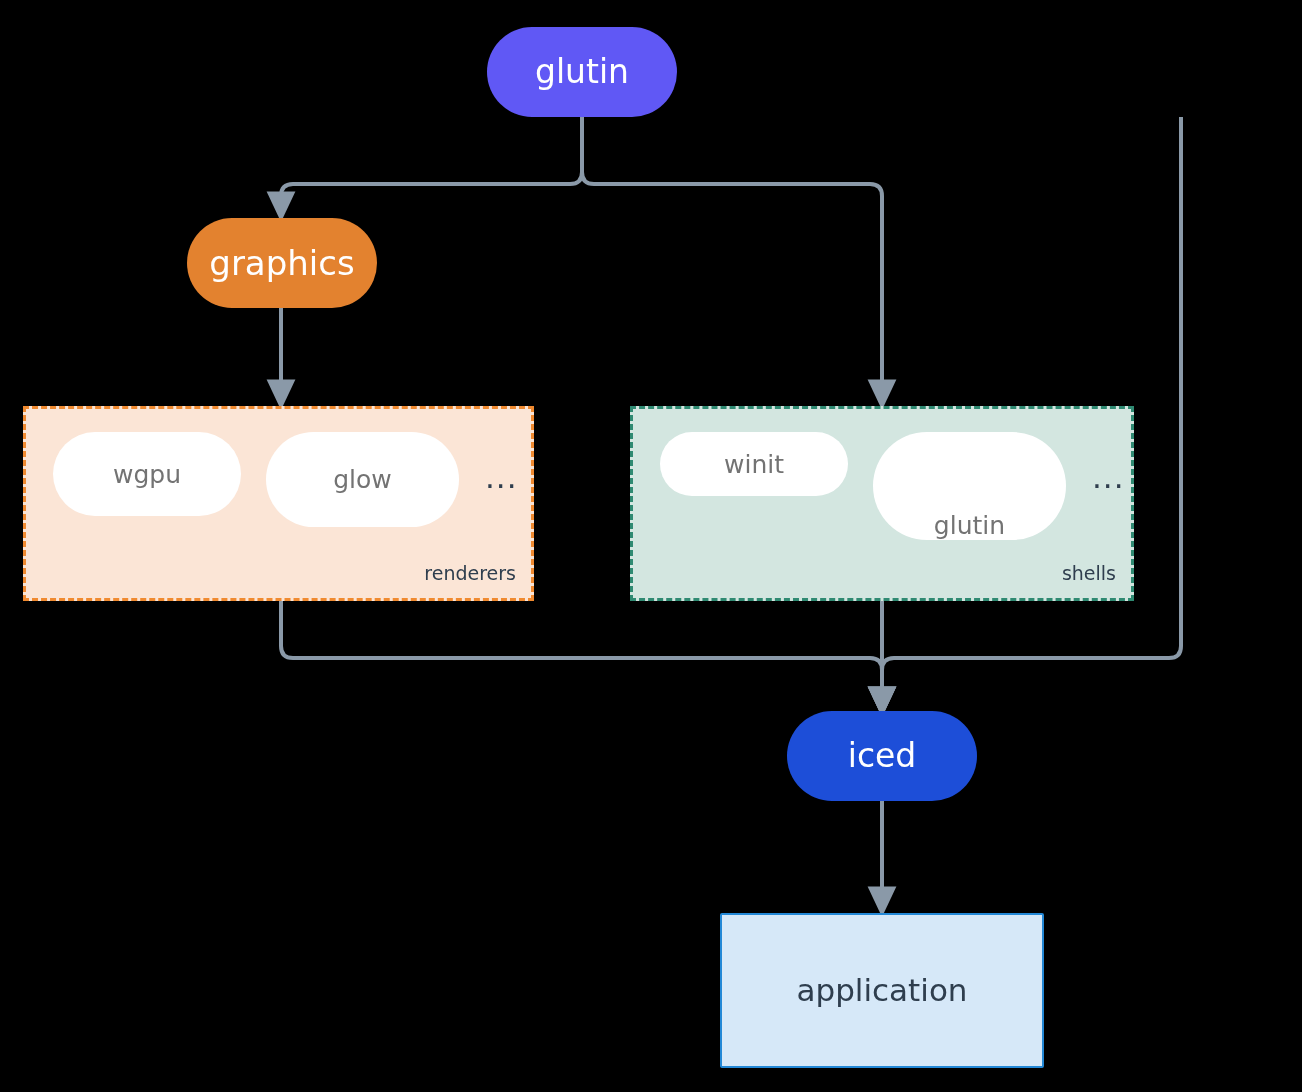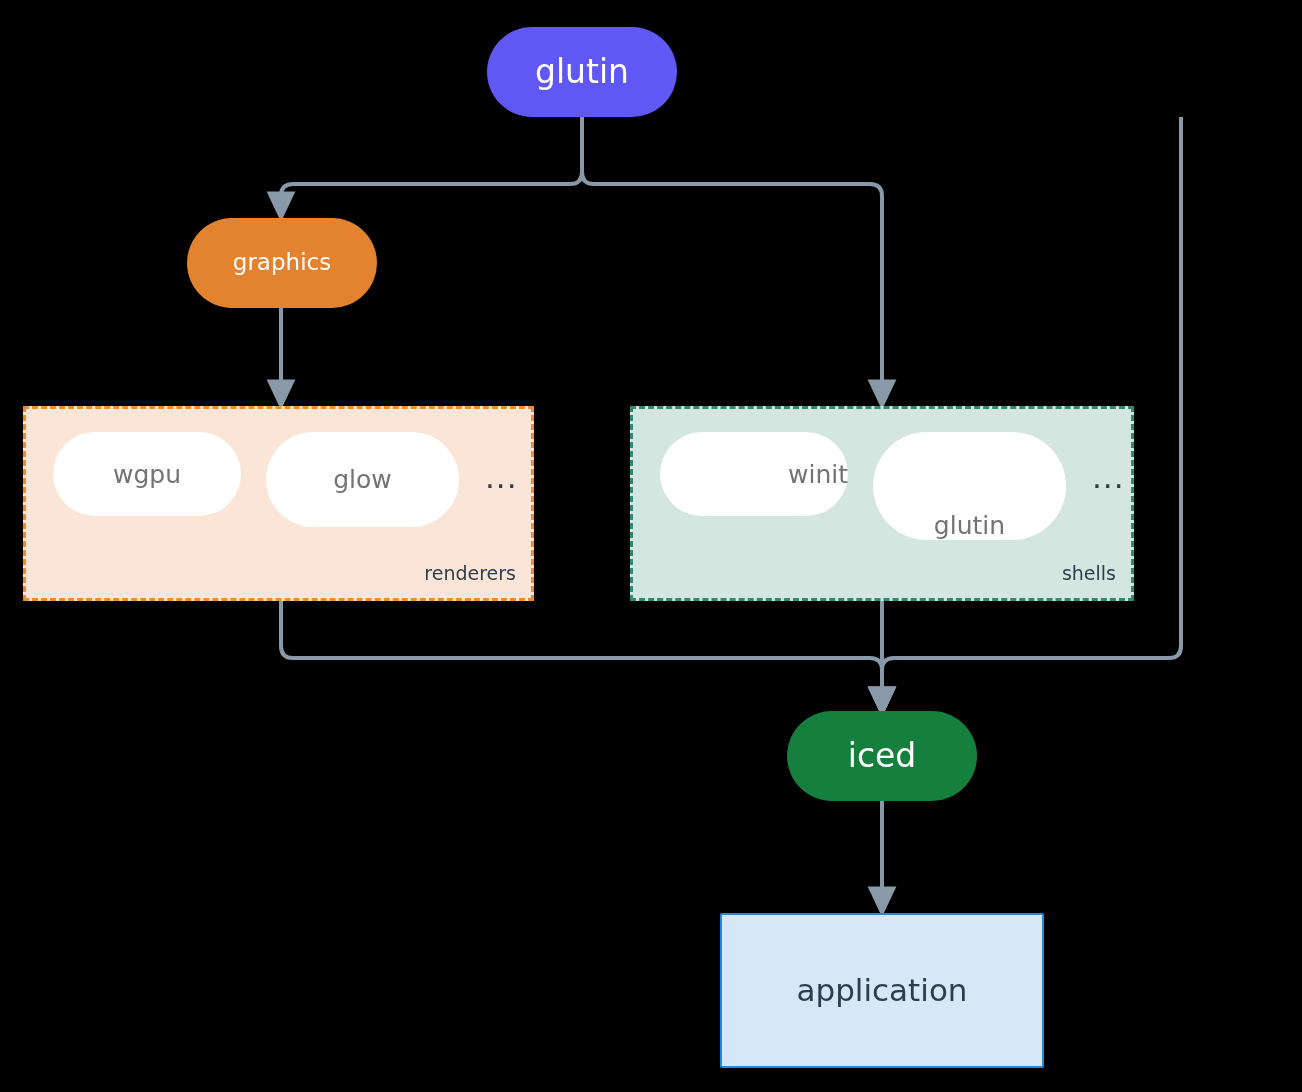--- a/index.html
+++ b/index.html
@@ -40,24 +40,24 @@
   }
   .node-native,
   .node-web {
     background: #6058f5;
     color: #ffffff;
     font-size: 33px;
   }
   .node-graphics {
     background: #e3822f;
     color: #ffffff;
-    font-size: 23px;
+    font-size: 34px;
   }
   .node-iced {
-    background: #15803d;
+    background: #1d4ed8;
     color: #ffffff;
     font-size: 33px;
   }
   .node-app {
     background: #d6e8f8;
     border: 2px solid #2388d6;
     color: #2f3e4e;
     font-size: 31px;
     border-radius: 2px;
     flex-direction: column;
@@ -139,21 +139,21 @@
       <span>wgpu</span>
     </div>
     <div class="sub-pill" style="left:240px; top:23px; width:193px; height:95px;justify-content:center;">
       <span>glow</span>
     </div>
     <div class="ellipsis" style="left:459px; top:50px;">...</div>
     <div class="group-label" style="right:15px; bottom:14px;">renderers</div>
   </div>
 
   <div class="group group-shells" style="left:630px; top:406px; width:504px; height:195px;">
-    <div class="sub-pill" style="left:27px; top:23px; width:188px; height:84px;justify-content:flex-end;">
+    <div class="sub-pill" style="left:27px; top:23px; width:188px; height:64px;">
       <span>winit</span>
     </div>
     <div class="sub-pill" style="left:240px; top:23px; width:193px; height:108px;align-items:flex-end;">
       <span>glutin</span>
     </div>
     <div class="ellipsis" style="left:459px; top:50px;">...</div>
     <div class="group-label" style="right:15px; bottom:14px;margin-top:35px;">shells</div>
   </div>
 
   <div class="node pill node-iced" style="left:787px; top:711px; width:190px; height:90px;">

